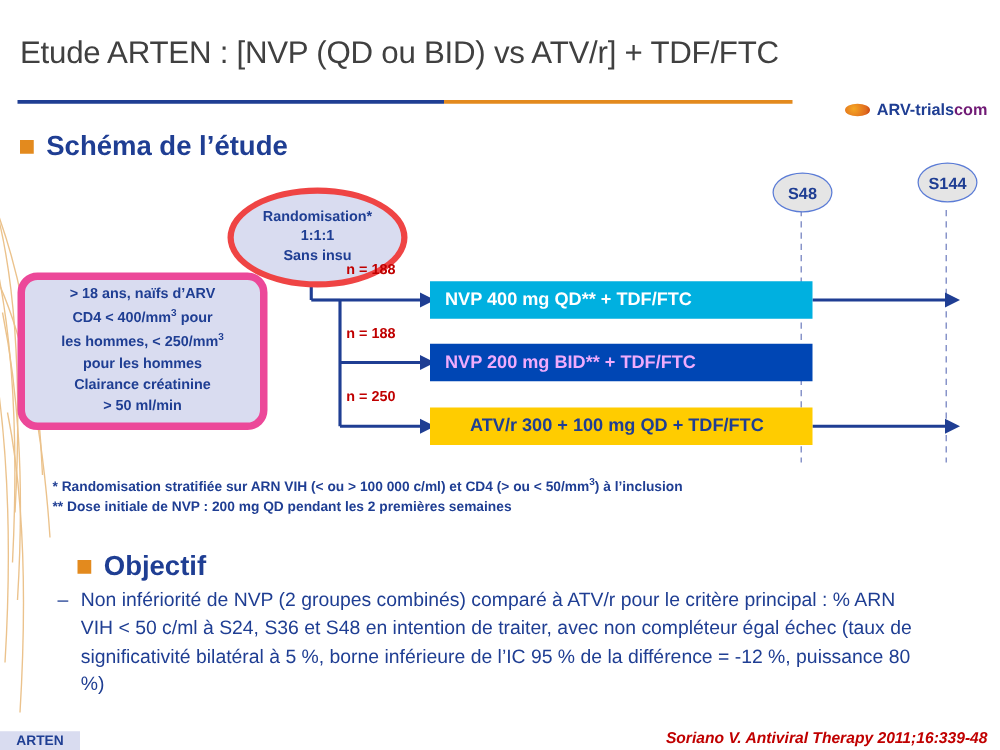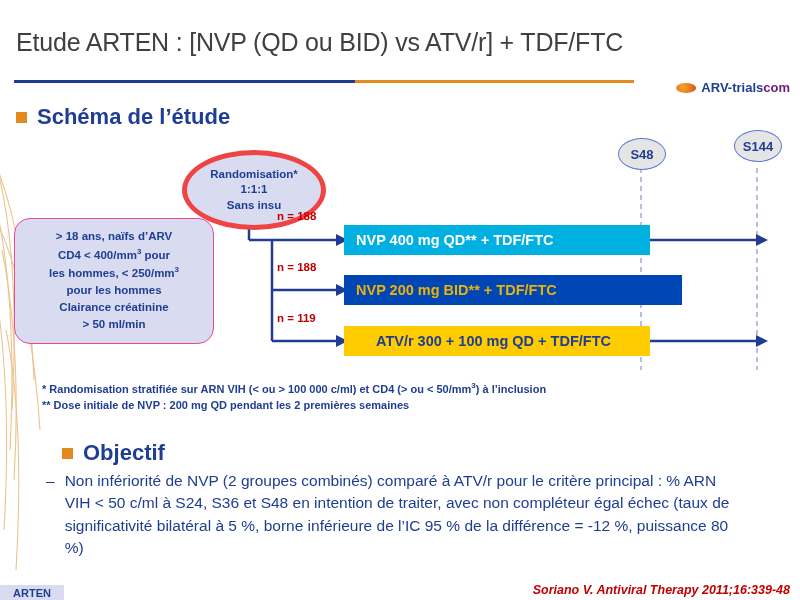--- a/index.html
+++ b/index.html
@@ -113,21 +113,21 @@
   }
 
   .crit-box {
     position: absolute;
     left: 14px;
     top: 88px;
     width: 200px;
     height: 126px;
     border-radius: 16px;
     background: #D9DCF0;
-    border: 1px solid #ec4899;
+    border: 6px solid #ec4899;
     color: #1F3E93;
     font-size: 11.5px;
     font-weight: bold;
     display: flex;
     flex-direction: column;
     align-items: center;
     justify-content: center;
     text-align: center;
     line-height: 1.5;
     padding: 0 6px;
@@ -140,21 +140,21 @@
     height: 30px;
     display: flex;
     align-items: center;
     font-size: 14.5px;
     font-weight: bold;
     padding-left: 12px;
     box-sizing: border-box;
     white-space: nowrap;
   }
   #arm-0 { left: 344px; top: 95px;  width: 306px; background: #00B0E0; color: #ffffff; }
-  #arm-1 { left: 344px; top: 145px; width: 338px; background: #0046B4; color: #eab308; }
+  #arm-1 { left: 344px; top: 145px; width: 306px; background: #0046B4; color: #f0abfc; }
   #arm-2 { left: 344px; top: 196px; width: 306px; background: #FFCC00; color: #1F3E93; padding-left: 32px; }
 
   .narm {
     position: absolute;
     font-size: 11.5px;
     font-weight: bold;
     color: #C00000;
   }
   #n-0 { left: 277px; top: 80px; }
   #n-1 { left: 277px; top: 131px; }
@@ -292,21 +292,21 @@
     <span>&gt; 18 ans, naïfs d’ARV</span>
     <span><span>CD4 &lt; 400/mm</span><sup>3</sup><span> pour</span></span>
     <span><span>les hommes, &lt; 250/mm</span><sup>3</sup></span>
     <span>pour les hommes</span>
     <span>Clairance créatinine</span>
     <span>&gt; 50 ml/min</span>
   </div>
 
   <div class="narm" id="n-0">n = 188</div>
   <div class="narm" id="n-1">n = 188</div>
-  <div class="narm" id="n-2">n = 119</div>
+  <div class="narm" id="n-2">n = 250</div>
 
   <div class="arm" id="arm-0">NVP 400 mg QD** + TDF/FTC</div>
   <div class="arm" id="arm-1">NVP 200 mg BID** + TDF/FTC</div>
   <div class="arm" id="arm-2">ATV/r 300 + 100 mg QD + TDF/FTC</div>
 
   <div class="visit" id="visit-0">S48</div>
   <div class="visit" id="visit-1">S144</div>
 </div>
 
 <div class="footnotes">

